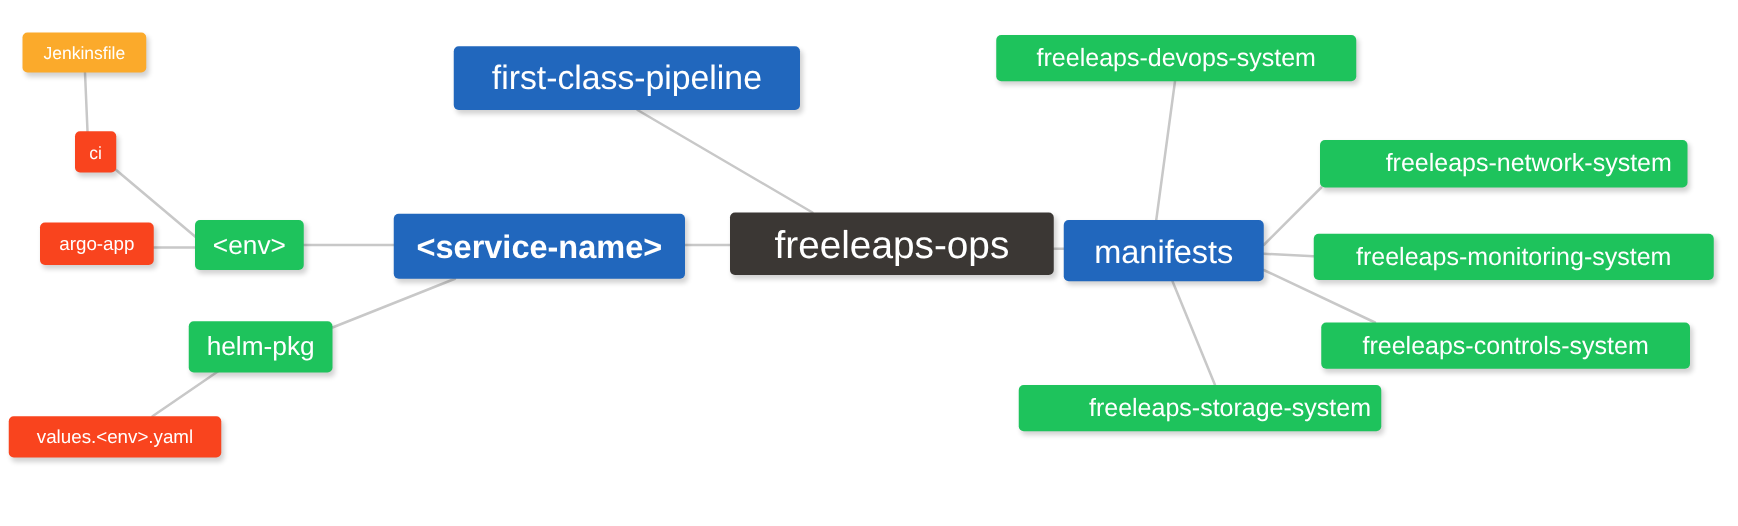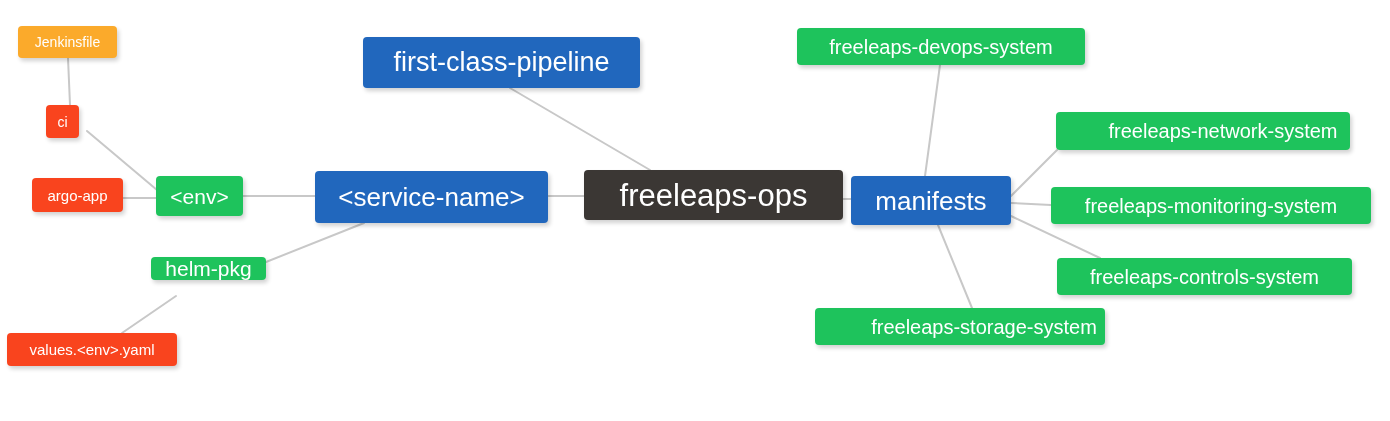--- a/index.html
+++ b/index.html
@@ -71,40 +71,40 @@
       <line x1="940" y1="65" x2="925" y2="176" stroke="#c8c8c8" stroke-width="2" stroke-linecap="round"></line>
       <line x1="1057" y1="150" x2="1011" y2="196" stroke="#c8c8c8" stroke-width="2" stroke-linecap="round"></line>
       <line x1="1051" y1="205" x2="1011" y2="203" stroke="#c8c8c8" stroke-width="2" stroke-linecap="round"></line>
       <line x1="1100" y1="258" x2="1011" y2="216" stroke="#c8c8c8" stroke-width="2" stroke-linecap="round"></line>
       <line x1="972" y1="308" x2="938" y2="225" stroke="#c8c8c8" stroke-width="2" stroke-linecap="round"></line>
     </svg>
   <div id="node-layer">
       <div class="node c-orange" style="left: 18px; top: 26px; width: 99px; height: 32px;">
         <span class="node-label" style="font-size: 14px;">Jenkinsfile</span>
       </div>
-      <div class="node c-red" style="left: 46px; top: 105px; width: 33px; height: 33px;">
+      <div class="node c-red" style="left: 60px; top: 105px; width: 33px; height: 33px;">
         <span class="node-label" style="font-size: 14px;">ci</span>
       </div>
       <div class="node c-red" style="left: 32px; top: 178px; width: 91px; height: 34px;">
         <span class="node-label" style="font-size: 15px;">argo-app</span>
       </div>
       <div class="node c-green" style="left: 156px; top: 176px; width: 87px; height: 40px;">
         <span class="node-label" style="font-size: 21px;">&lt;env&gt;</span>
       </div>
-      <div class="node c-green" style="left: 151px; top: 257px; width: 115px; height: 23px;">
+      <div class="node c-green" style="left: 151px; top: 257px; width: 115px; height: 41px;">
         <span class="node-label" style="font-size: 21px;">helm-pkg</span>
       </div>
       <div class="node c-red" style="left: 7px; top: 333px; width: 170px; height: 33px;">
         <span class="node-label" style="font-size: 15px;">values.&lt;env&gt;.yaml</span>
       </div>
       <div class="node c-blue" style="left: 315px; top: 37px; width: 277px; height: 51px; margin-left: 48px;">
         <span class="node-label" style="font-size: 27px;">first-class-pipeline</span>
       </div>
       <div class="node c-blue" style="left: 315px; top: 171px; width: 233px; height: 52px;">
-        <span class="node-label" style="font-size: 26px;">&lt;service-name&gt;</span>
+        <span class="node-label" style="font-size: 26px; font-weight: bold;">&lt;service-name&gt;</span>
       </div>
       <div class="node c-root" style="left: 584px; top: 170px; width: 259px; height: 50px;">
         <span class="node-label" style="font-size: 31px;">freeleaps-ops</span>
       </div>
       <div class="node c-blue" style="left: 851px; top: 176px; width: 160px; height: 49px;">
         <span class="node-label" style="font-size: 26px;">manifests</span>
       </div>
       <div class="node c-green" style="left: 797px; top: 28px; width: 288px; height: 37px;">
         <span class="node-label" style="font-size: 20px;">freeleaps-devops-system</span>
       </div>

